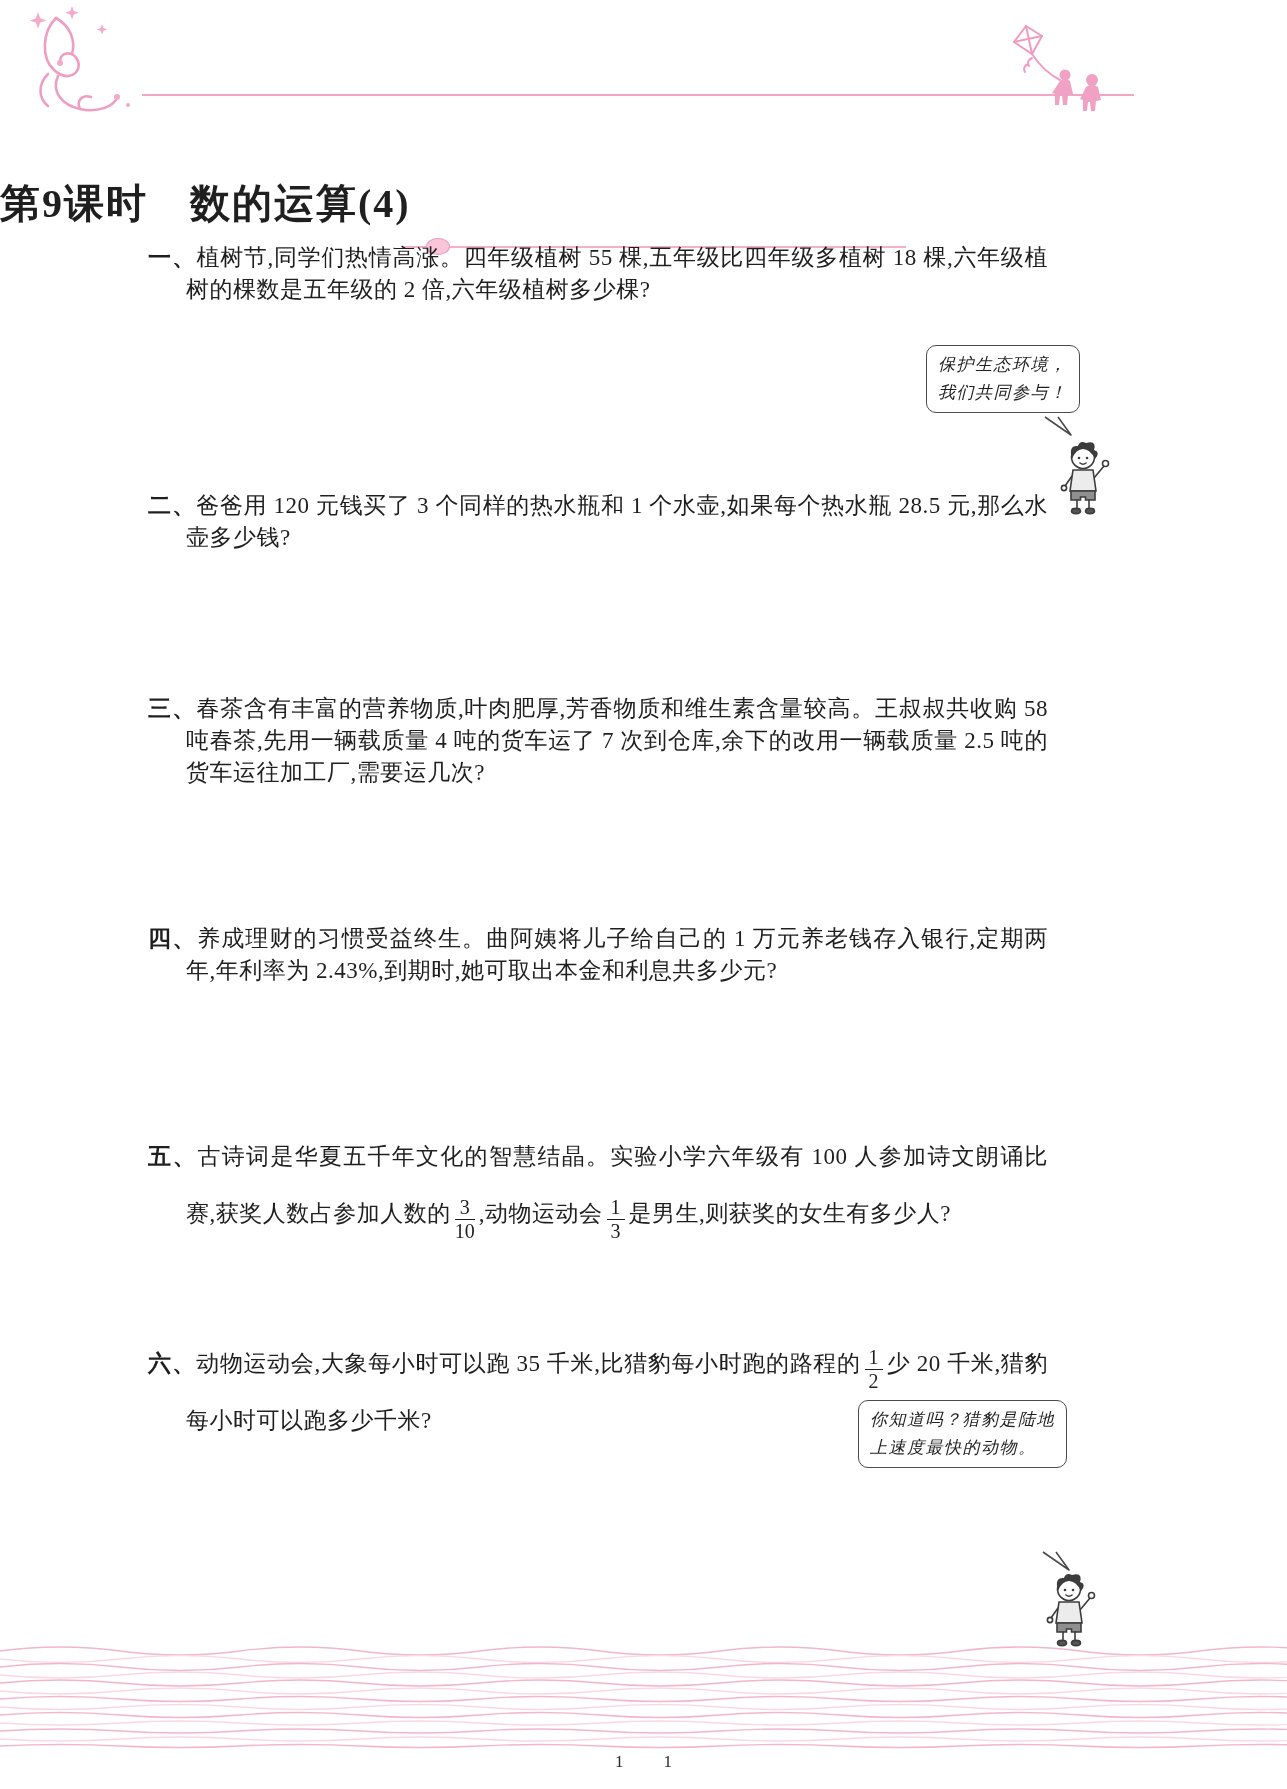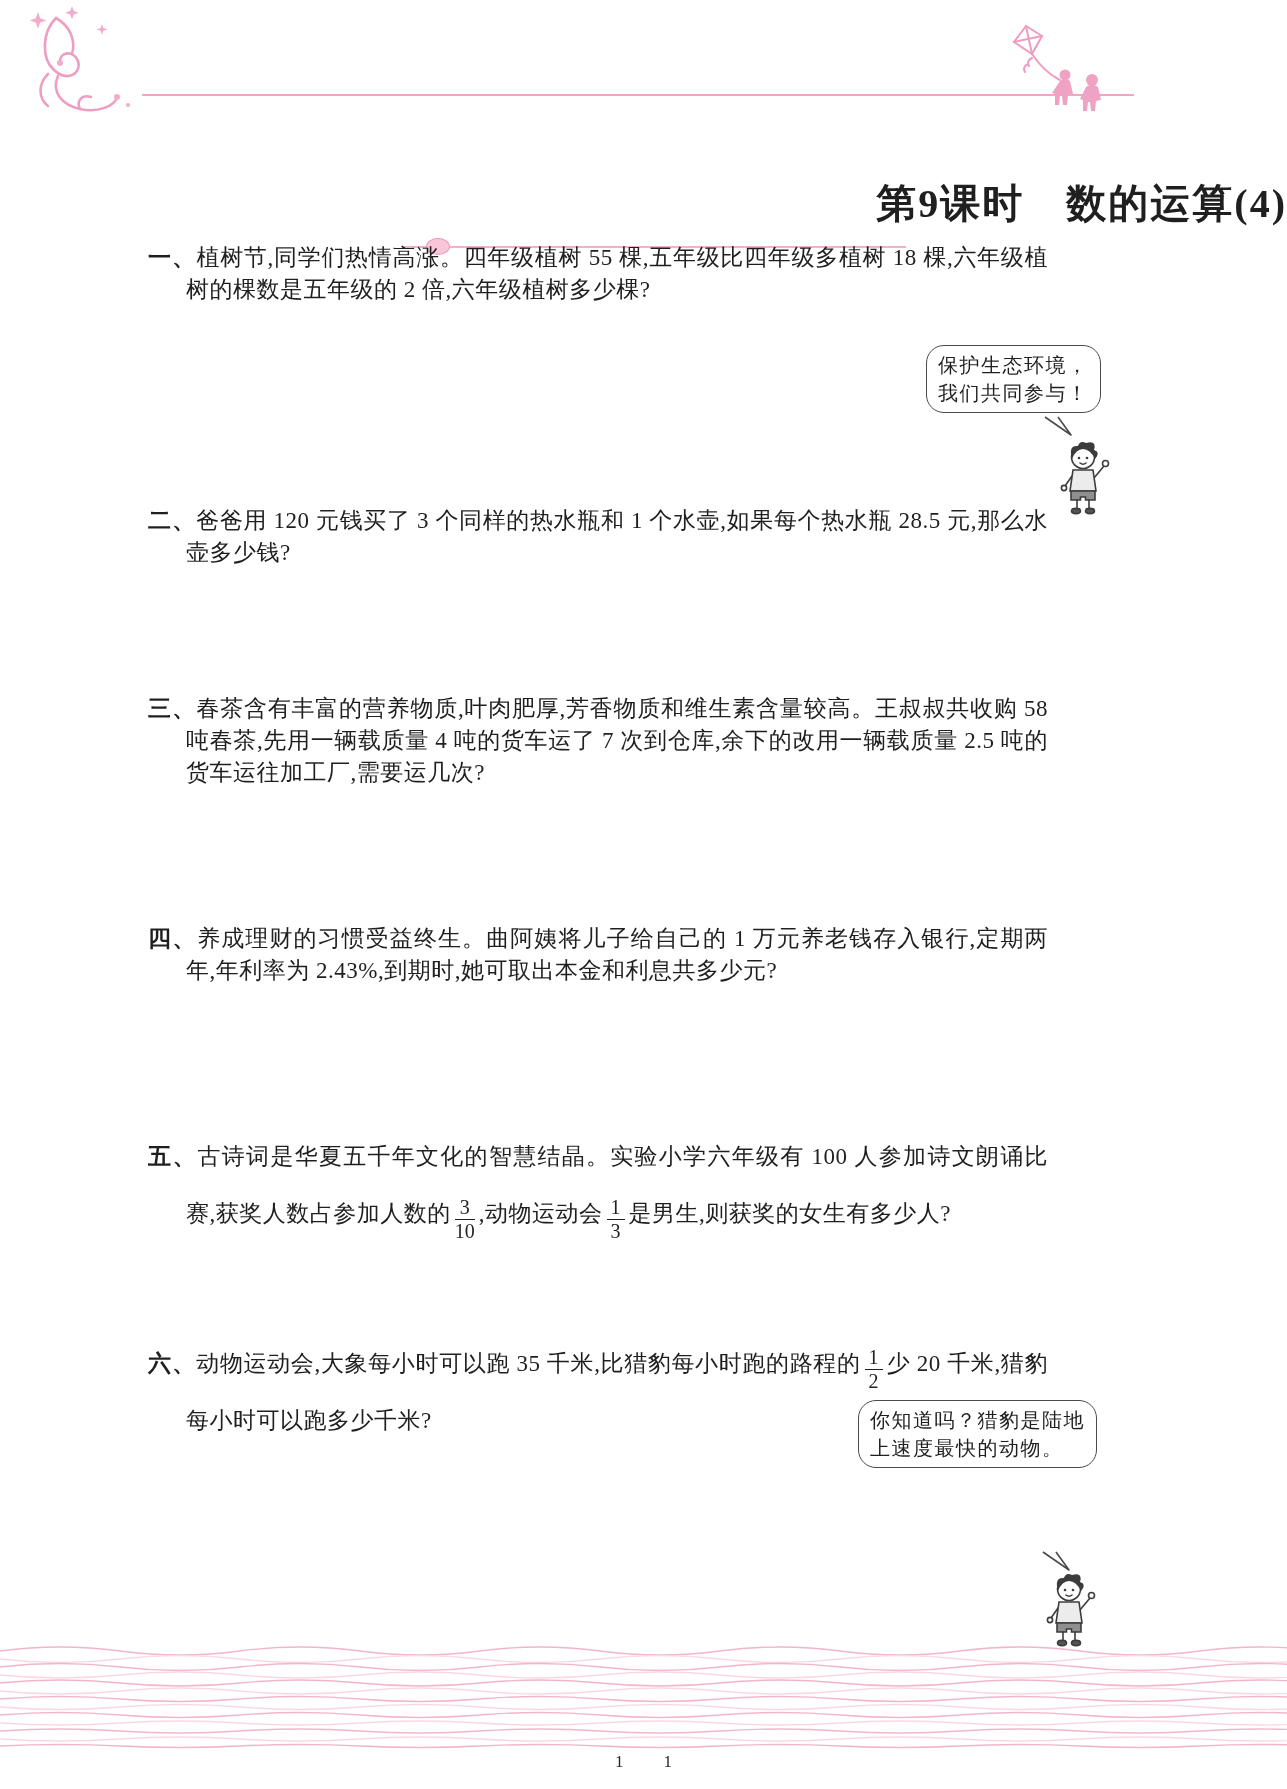--- a/index.html
+++ b/index.html
@@ -6,21 +6,21 @@
   html,body { background:#fff; }
   body {
     width:1287px; height:1789px; position:relative; overflow:hidden;
     font-family:"Liberation Serif","DejaVu Serif",serif; color:#1f1f1f;
   }
   .header-line { position:absolute; left:142px; top:94px; width:992px; height:2px; background:#f2a6c3; }
   .corner-flourish { position:absolute; left:18px; top:4px; width:128px; height:116px; }
   .kite-kids { position:absolute; left:1002px; top:20px; width:118px; height:94px; }
 
   .page-title {
-    position:absolute; left:0; right:0; top:176px; text-align:right;
+    position:absolute; left:0; right:0; top:176px; text-align:left;
     font-size:40px; font-weight:bold; letter-spacing:2px;
   }
   .title-rule { position:absolute; left:404px; top:246px; width:502px; height:2px; background:#f4afc9; }
   .title-dot {
     position:absolute; left:426px; top:238px; width:24px; height:17px;
     border-radius:50%; background:#f9c6d9; border:1px solid #ef9abf;
   }
 
   .problem {
     position:absolute; left:148px; width:900px;
@@ -31,22 +31,22 @@
   .pnum { font-weight:bold; font-family:"Liberation Sans","DejaVu Sans",sans-serif; letter-spacing:1px; }
 
   .frac {
     display:inline-block; vertical-align:-17px; text-align:center;
     line-height:1.05; font-size:20px; text-indent:0; letter-spacing:0; margin:0 4px;
   }
   .frac .fnum { display:block; padding:0 4px 1px; border-bottom:1.6px solid #1f1f1f; }
   .frac .fden { display:block; padding-top:1px; }
 
   .bubble {
-    position:absolute; border:1.7px solid #4a4a4a; border-radius:18px; background:#fff;
-    padding:5px 11px; font-size:20px; line-height:28px; letter-spacing:1.5px; white-space:nowrap;
+    position:absolute; border:1.7px solid #4a4a4a; border-radius:10px; background:#fff;
+    padding:5px 11px; font-size:17px; line-height:28px; letter-spacing:1.5px; white-space:nowrap;font-style:italic;
   }
   .bubble-tail { position:absolute; }
   .boy { position:absolute; }
 
   .footer-waves { position:absolute; left:0; top:1646px; width:1287px; height:104px; }
   .footer-pages {
     position:absolute; left:0; right:0; top:1752px; display:flex; justify-content:center; gap:40px;
     font-size:17px; color:#2a2a2a;
   }
 </style>
@@ -87,21 +87,21 @@
     <path d="M84,67 q6,-5 12,0 l3,13 -5,1 -1,10 -4,0 -1,-9 -2,0 -1,9 -4,0 0,-11 -3,-1 z"></path>
   </g>
 </svg>
 
 <div class="page-title">第9课时　数的运算(4)</div>
 <div class="title-rule"></div>
 <div class="title-dot"></div>
 
 <div class="problem" style="top:241px"><span class="pnum">一、</span><span>植树节,同学们热情高涨。四年级植树 55 棵,五年级比四年级多植树 18 棵,六年级植树的棵数是五年级的 2 倍,六年级植树多少棵?</span></div>
 
-<div class="problem" style="top:504px"><span class="pnum">二、</span><span>爸爸用 120 元钱买了 3 个同样的热水瓶和 1 个水壶,如果每个热水瓶 28.5 元,那么水壶多少钱?</span></div>
+<div class="problem" style="top:489px"><span class="pnum">二、</span><span>爸爸用 120 元钱买了 3 个同样的热水瓶和 1 个水壶,如果每个热水瓶 28.5 元,那么水壶多少钱?</span></div>
 
 <div class="problem" style="top:692px"><span class="pnum">三、</span><span>春茶含有丰富的营养物质,叶肉肥厚,芳香物质和维生素含量较高。王叔叔共收购 58 吨春茶,先用一辆载质量 4 吨的货车运了 7 次到仓库,余下的改用一辆载质量 2.5 吨的货车运往加工厂,需要运几次?</span></div>
 
 <div class="problem" style="top:922px"><span class="pnum">四、</span><span>养成理财的习惯受益终生。曲阿姨将儿子给自己的 1 万元养老钱存入银行,定期两年,年利率为 2.43%,到期时,她可取出本金和利息共多少元?</span></div>
 
 <div class="problem tall" style="top:1128px"><span class="pnum">五、</span><span>古诗词是华夏五千年文化的智慧结晶。实验小学六年级有 100 人参加诗文朗诵比赛,获奖人数占参加人数的</span><span class="frac"><span class="fnum">3</span><span class="fden">10</span></span><span>,动物运动会</span><span class="frac"><span class="fnum">1</span><span class="fden">3</span></span><span>是男生,则获奖的女生有多少人?</span></div>
 
 <div class="problem tall" style="top:1335px"><span class="pnum">六、</span><span>动物运动会,大象每小时可以跑 35 千米,比猎豹每小时跑的路程的</span><span class="frac"><span class="fnum">1</span><span class="fden">2</span></span><span>少 20 千米,猎豹每小时可以跑多少千米?</span></div>
 
 <div class="bubble" style="left:926px; top:345px;">

